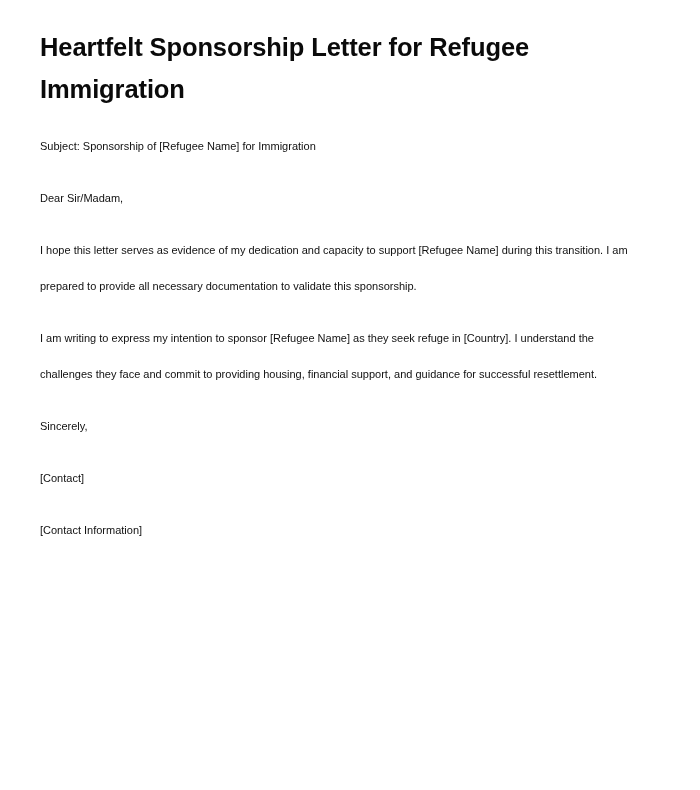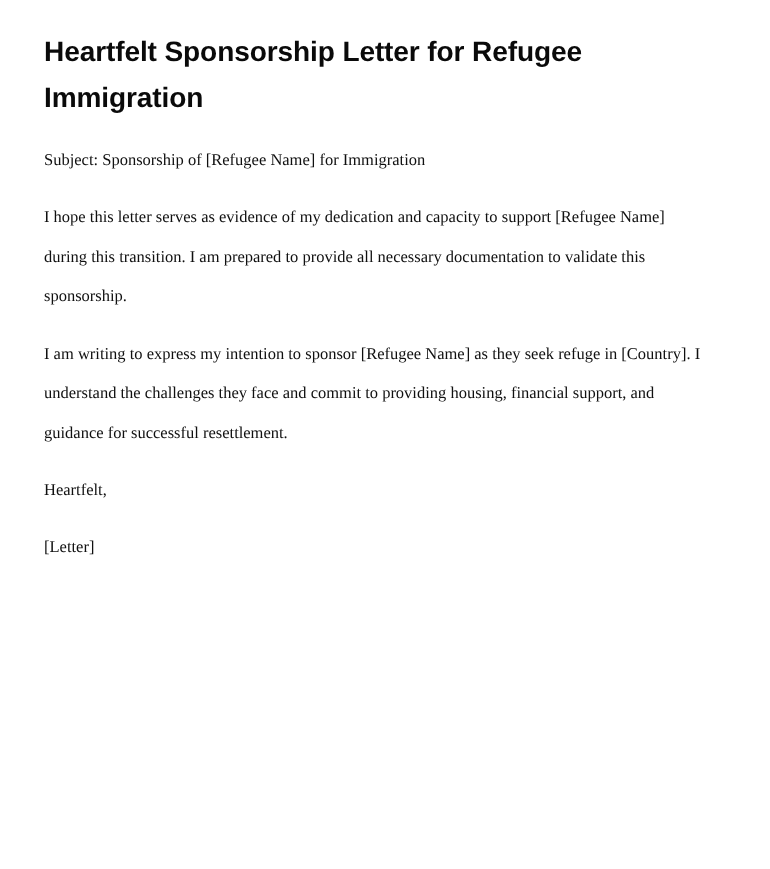--- a/index.html
+++ b/index.html
@@ -34,22 +34,22 @@
     max-width: 500px;
     word-wrap: break-word;
   }
 
   .letter-body {
     max-width: 600px;
   }
 
   .doc-paragraph {
     margin: 0 0 16px 0;
-    font-family: Liberation Serif, serif;
-    font-size: 15px;
+    font-family: Liberation Sans, sans-serif;
+    font-size: 11px;
     font-weight: 400;
     line-height: 36px;
     color: #101010;
     word-wrap: break-word;
   }
 
   .doc-paragraph:last-child {
     margin-bottom: 0;
   }
 </style>
@@ -57,25 +57,27 @@
 <body>
 
 <div class="page">
 
   <h1 class="doc-title">Heartfelt Sponsorship Letter for Refugee Immigration</h1>
 
   <div class="letter-body">
 
     <p class="doc-paragraph">Subject: Sponsorship of [Refugee Name] for Immigration</p>
 
+    <p class="doc-paragraph">Dear Sir/Madam,</p>
 
     <p class="doc-paragraph">I hope this letter serves as evidence of my dedication and capacity to support [Refugee Name] during this transition. I am prepared to provide all necessary documentation to validate this sponsorship.</p>
 
     <p class="doc-paragraph">I am writing to express my intention to sponsor [Refugee Name] as they seek refuge in [Country]. I understand the challenges they face and commit to providing housing, financial support, and guidance for successful resettlement.</p>
 
-    <p class="doc-paragraph">Heartfelt,</p>
+    <p class="doc-paragraph">Sincerely,</p>
 
 
-    <p class="doc-paragraph">[Letter]</p>
+    <p class="doc-paragraph">[Contact]</p>
 
+    <p class="doc-paragraph">[Contact Information]</p>
 
   </div>
 </div>
 
 </body></html>

